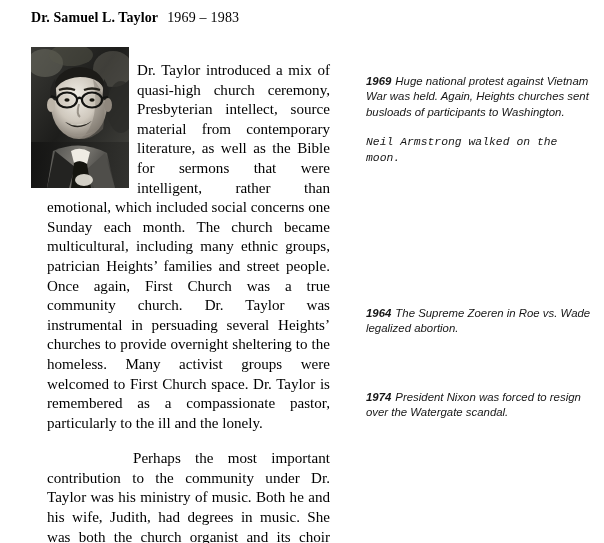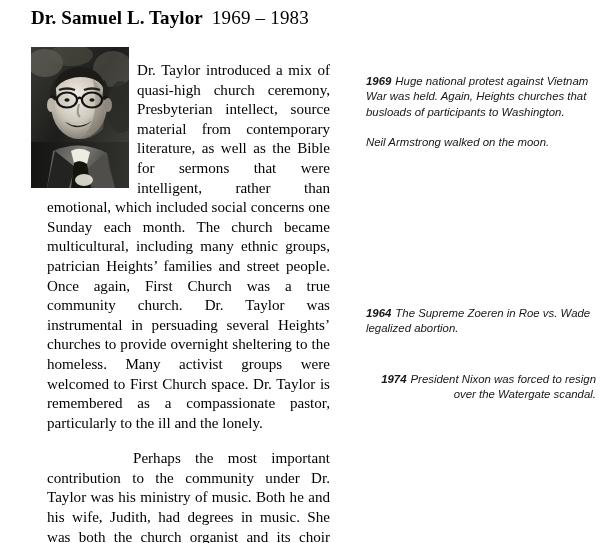--- a/index.html
+++ b/index.html
@@ -16,21 +16,21 @@
     font-family: "Liberation Serif", "DejaVu Serif", serif;
     color: #000000;
     -webkit-font-smoothing: antialiased;
   }
 
   
   .page-title {
     position: absolute;
     left: 31px;
     top: 7px;
-    font-size: 19px;
+    font-size: 14px;
     line-height: 22px;
     white-space: nowrap;
   }
   .page-title .name {
     font-weight: bold;
     letter-spacing: 0.1px;
   }
   .page-title .years {
     font-weight: normal;
     margin-left: 9px;
@@ -86,25 +86,25 @@
     left: 0;
     width: 230px;
   }
   .note .year {
     font-weight: bold;
     font-style: italic;
     margin-right: 4px;
   }
   .note-text { display: inline; }
   .note-block { margin: 0; }
-  .note-sub { margin-top: 15px; }
+  .note-sub { margin-top: 15px; font-family: Liberation Mono, monospace; }
 
   .note-1969 { top: 29px; }
   .note-1973 { top: 261px; }
-  .note-1974 { top: 327px; text-align: right; }
+  .note-1974 { top: 345px; }
 </style>
 </head>
 <body>
 
 <div class="page-title">
   <span class="name">Dr. Samuel L. Taylor</span><span class="years">1969 – 1983</span>
 </div>
 
 <div class="body-column">
 
@@ -188,21 +188,21 @@
   </div>
 
   <p class="para-first">Dr. Taylor introduced a mix of quasi-high church ceremony, Presbyterian intellect, source material from contemporary literature, as well as the Bible for sermons that were intelligent, rather than emotional, which included social concerns one Sunday each month. The church became multicultural, including many ethnic groups, patrician Heights’ families and street people. Once again, First Church was a true community church. Dr. Taylor was instrumental in persuading several Heights’ churches to provide overnight sheltering to the homeless. Many activist groups were welcomed to First Church space. Dr. Taylor is remembered as a compassionate pastor, particularly to the ill and the lonely.</p>
   <p class="para-indent">Perhaps the most important contribution to the community under Dr. Taylor was his ministry of music. Both he and his wife, Judith, had degrees in music. She was both the church organist and its choir director and had the ability to make a small choir sound large and glorious. She brought to the church the most splendid musical program since Raymond Woodman. It was during the Taylor years that a dedicated bequest enabled the church to purchase the Van Zoeren organ.</p>
 </div>
 
 <div class="sidebar">
 
   <div class="note note-1969">
     <p class="note-block">
-      <span class="year">1969</span><span class="note-text">Huge national protest against Vietnam War was held. Again, Heights churches that busloads of participants to Washington.</span>
+      <span class="year">1969</span><span class="note-text">Huge national protest against Vietnam War was held. Again, Heights churches sent busloads of participants to Washington.</span>
     </p>
     <p class="note-block note-sub">Neil Armstrong walked on the moon.</p>
   </div>
 
   <div class="note note-1973">
     <p class="note-block">
       <span class="year">1964</span><span class="note-text">The Supreme Zoeren in Roe vs. Wade legalized abortion.</span>
     </p>
   </div>
 

